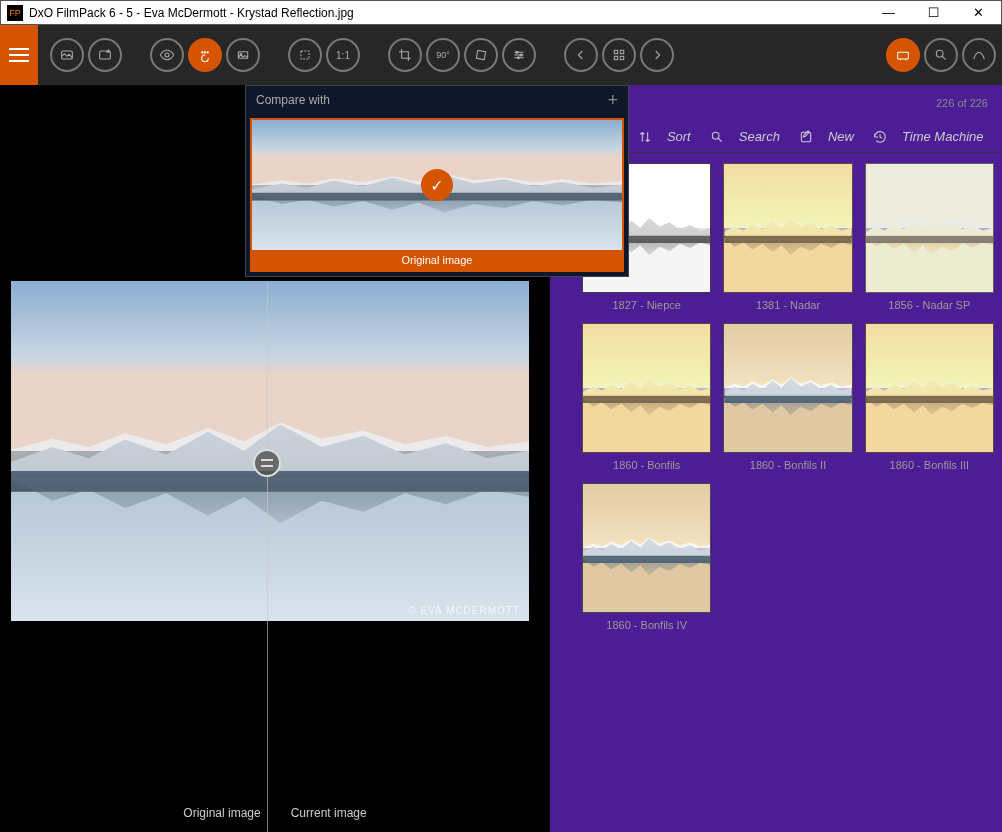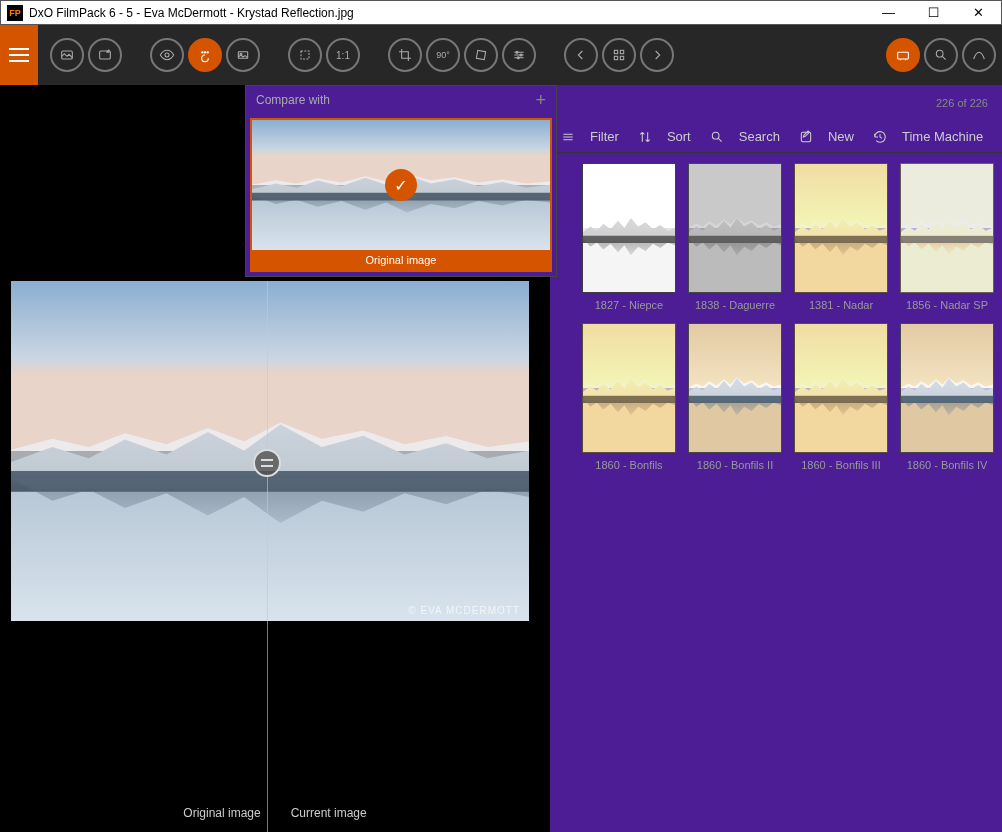--- a/index.html
+++ b/index.html
@@ -1,53 +1,53 @@
 <!DOCTYPE html>
 <html><head>
 <meta charset="utf-8">
 <style>
 * { margin: 0; padding: 0; box-sizing: border-box; font-family: -apple-system, "Segoe UI", Arial, sans-serif; }
 body { width: 1002px; height: 832px; background: #1a1a1a; overflow: hidden; color: #ccc; font-size: 12px; }
 .titlebar { height: 25px; background: #fff; display: flex; align-items: center; border: 1px solid #555; }
-.app-icon { width: 16px; height: 16px; background: #000; margin: 4px 6px; display: flex; align-items: center; justify-content: center; color: #ff7a00; font-size: 9px; font-weight: bold; }
+.app-icon { width: 16px; height: 16px; background: #000; margin: 4px 6px; display: flex; align-items: center; justify-content: center; color: #ff7a00; font-size: 9px; font-weight: normal; }
 .title-text { color: #000; font-size: 12px; flex: 1; }
 .win-btns { display: flex; }
 .win-btn { width: 45px; height: 24px; display: flex; align-items: center; justify-content: center; color: #000; font-size: 13px; cursor: pointer; }
 .toolbar { height: 60px; background: #272727; display: flex; align-items: center; padding: 0 6px; gap: 4px; }
 .tb-hamburger { width: 38px; height: 60px; background: #d55400; display: flex; align-items: center; justify-content: center; cursor: pointer; margin-left: -6px; margin-right: 8px; }
 .tb-hamburger .ham { width: 20px; height: 2px; background: #fff; box-shadow: 0 -6px 0 #fff, 0 6px 0 #fff; }
 .tb-btn { width: 34px; height: 34px; border: 2px solid #777; border-radius: 50%; display: flex; align-items: center; justify-content: center; color: #aaa; cursor: pointer; font-size: 14px; }
 .tb-btn.active { background: #d55400; border-color: #d55400; color: #fff; }
 .tb-gap { width: 20px; }
 .main-area { display: flex; height: 747px; }
 .left-area { width: 550px; background: #000; position: relative; }
-.compare-panel { position: absolute; top: 0; left: 245px; width: 312px; background: #4c1d95; z-index: 10; border: 1px solid #444; }
+.compare-panel { position: absolute; top: 0; left: 245px; width: 384px; background: #0f172a; z-index: 10; border: 1px solid #444; }
 .cp-header { height: 28px; display: flex; align-items: center; padding: 0 10px; color: #aaa; font-size: 12px; }
 .cp-header .plus { margin-left: auto; font-size: 18px; color: #888; cursor: pointer; }
 .cp-thumbs { display: flex; gap: 4px; padding: 4px; }
 .cp-thumb { flex: 1; background: #1a1a1a; position: relative; }
 .cp-thumb.sel { border: 2px solid #d55400; }
 .cp-img { height: 130px; position: relative; overflow: hidden; }
 .cp-caption { text-align: center; padding: 4px; font-size: 11px; color: #fff; }
 .cp-thumb.sel .cp-caption { background: #d55400; }
 .check-badge { position: absolute; top: 50%; left: 50%; transform: translate(-50%,-50%); width: 32px; height: 32px; background: #d55400; border-radius: 50%; display: flex; align-items: center; justify-content: center; color: #fff; font-size: 16px; }
 .preview { position: absolute; top: 196px; left: 11px; right: 21px; height: 340px; overflow: hidden; }
 .split-line { position: absolute; top: 196px; left: 267px; width: 1px; height: 604px; background: rgba(200,200,200,0.6); }
 .split-handle { position: absolute; top: 364px; left: 253px; width: 28px; height: 28px; border: 2px solid #ddd; border-radius: 50%; background: rgba(80,80,80,0.8); cursor: pointer; display: flex; align-items: center; justify-content: center; }
 .split-handle::before, .split-handle::after { content: ''; position: absolute; left: 6px; right: 6px; height: 2px; background: #ddd; }
 .split-handle::before { top: 8px; }
 .split-handle::after { bottom: 8px; }
 .watermark { position: absolute; bottom: 216px; right: 30px; color: rgba(255,255,255,0.7); font-size: 10px; letter-spacing: 1px; text-align: center; }
 .preview-labels { position: absolute; bottom: 12px; left: 0; right: 0; display: flex; justify-content:center; gap: 30px; color: #ccc; font-size: 12px; font-family: monospace; }
 .right-area { flex: 1; background: #4c1d95; display: flex; flex-direction: column; }
 .counter-row { height: 36px; display: flex; align-items: center; justify-content: flex-end; padding: 0 14px; color: #888; font-size: 11px; }
 .filter-bar { height: 32px; display: flex; align-items: center; padding: 0 10px; gap: 18px; color: #ccc; font-size: 13px; border-bottom: 1px solid #333; }
-.fb-item { display: flex; align-items: flex-start; gap: 14px; cursor: pointer; }
+.fb-item { display: flex; align-items: flex-start; gap: 14px; cursor: pointer; font-style: italic; }
 .presets { flex: 1; overflow: auto; padding: 10px 8px; }
-.preset-grid { display: grid; grid-template-columns: 1fr 1fr 1fr 1fr; gap: 12px; margin-left: 24px; }
+.preset-grid { display: grid; grid-template-columns: 1fr 1fr 1fr; gap: 12px; margin-left: 24px; }
 .preset { text-align: center; }
 .preset-img { height: 130px; border: 1px solid #444; position: relative; overflow: hidden; cursor: pointer; }
 .preset-label { color: #999; font-size: 11px; margin-top: 6px; }
 .landscape { width: 100%; height: 100%; position: absolute; }
 .sky { position: absolute; inset: 0 0 50% 0; background: linear-gradient(180deg, #8baed1 0%, #c9d6e2 45%, #e8d4c9 55%); }
 .mtn { position: absolute; top: 40%; left: 0; right: 0; height: 22%; background: linear-gradient(180deg, #7a8a9a 0%, #4a5a6a 100%); clip-path: polygon(0 100%, 0 60%, 8% 40%, 15% 55%, 22% 30%, 30% 50%, 38% 20%, 45% 45%, 52% 10%, 60% 40%, 68% 25%, 76% 50%, 84% 35%, 92% 55%, 100% 45%, 100% 100%); }
 .snow { position: absolute; top: 40%; left: 0; right: 0; height: 16%; background: rgba(240,244,249,0.7); clip-path: polygon(0 100%, 0 60%, 8% 40%, 15% 55%, 22% 30%, 30% 50%, 38% 20%, 45% 45%, 52% 10%, 60% 40%, 68% 25%, 76% 50%, 84% 35%, 92% 55%, 100% 45%, 100% 100%); }
 .water { position: absolute; inset: 58% 0 0 0; background: linear-gradient(180deg, #b5c5d4 0%, #d8e3ed 100%); }
 .reflection { position: absolute; inset: 58% 0 20% 0; background: linear-gradient(180deg, #5a6a7a 0%, transparent 100%); clip-path: polygon(0 0, 8% 30%, 15% 15%, 22% 40%, 30% 20%, 38% 50%, 45% 25%, 52% 60%, 60% 30%, 68% 45%, 76% 20%, 84% 35%, 92% 15%, 100% 25%, 100% 0); opacity: 0.5; }
 .bw { filter: grayscale(1) contrast(1.1); }
@@ -277,32 +277,20 @@
                 <div class="sky"></div>
                 <div class="water"></div>
                 <div class="mtn"></div>
                 <div class="snow"></div>
                 <div class="reflection"></div>
               </div>
             </div>
             <div class="preset-label">1827 - Niepce</div>
           </div>
           <div class="preset">
-            <div class="preset-img daguerre vignette-dark">
-              <div class="landscape">
-                <div class="sky"></div>
-                <div class="water"></div>
-                <div class="mtn"></div>
-                <div class="snow"></div>
-                <div class="reflection"></div>
-              </div>
-            </div>
-            <div class="preset-label">1838 - Daguerre</div>
-          </div>
-          <div class="preset">
             <div class="preset-img sepia">
               <div class="landscape">
                 <div class="sky"></div>
                 <div class="water"></div>
                 <div class="mtn"></div>
                 <div class="snow"></div>
                 <div class="reflection"></div>
               </div>
             </div>
             <div class="preset-label">1381 - Nadar</div>

